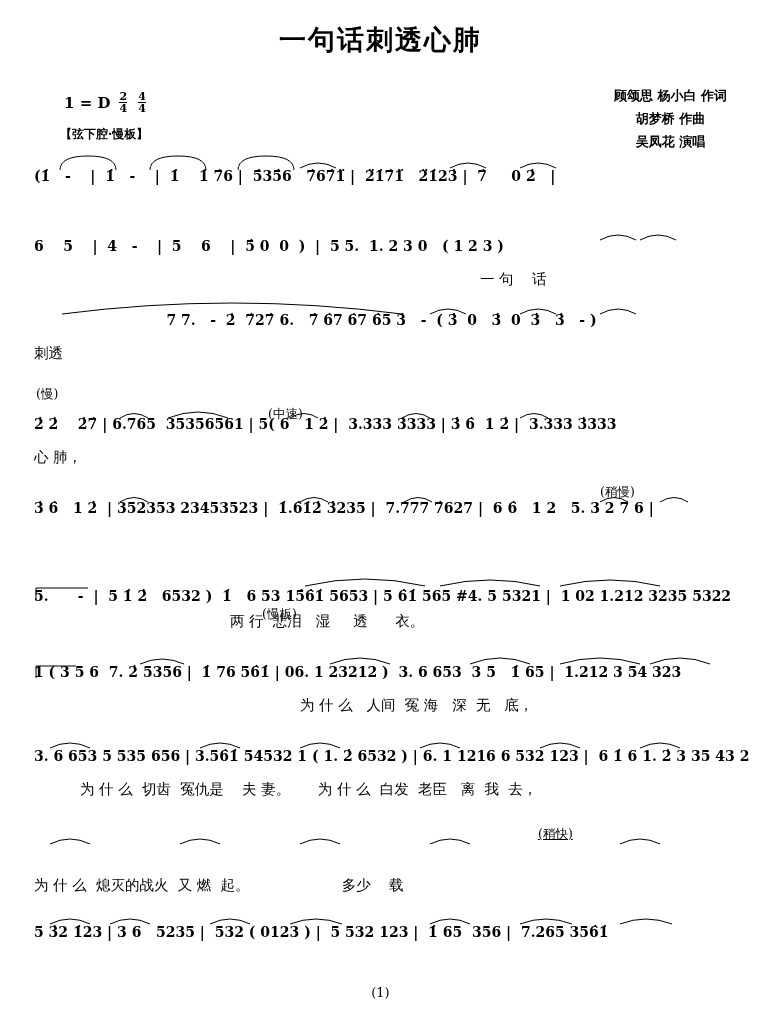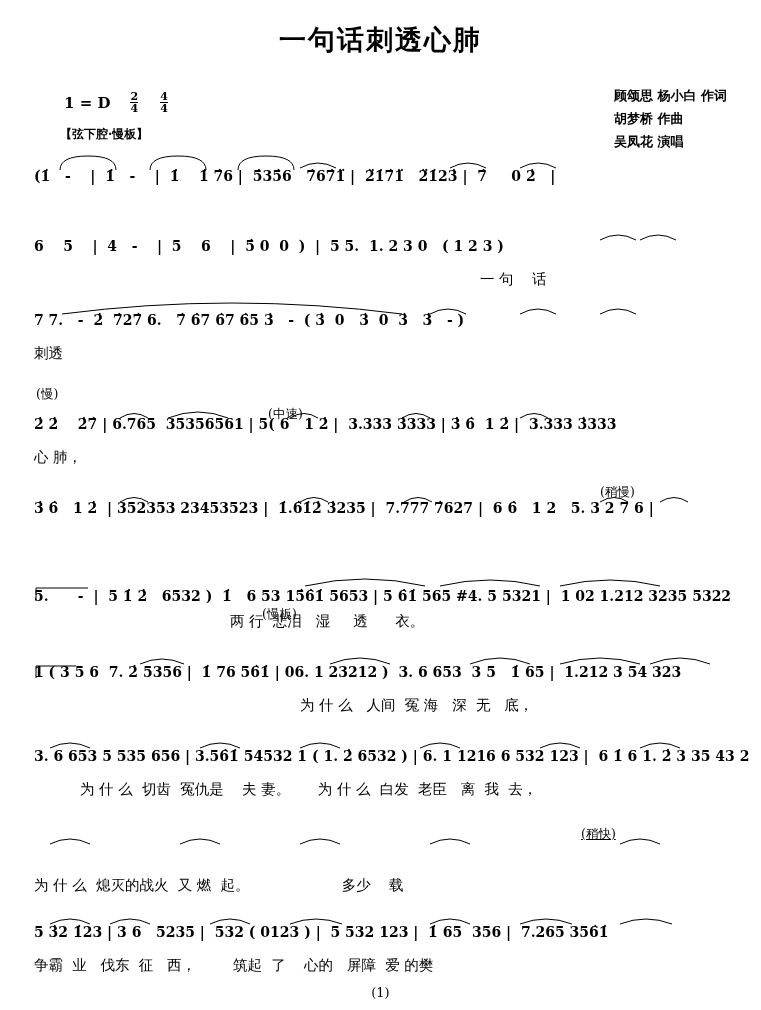--- a/index.html
+++ b/index.html
@@ -27,31 +27,31 @@
     font-family:"DejaVu Serif", serif;
     font-weight:bold;
     font-size:14px;
     letter-spacing:1px;
   }
   .credits{
     position:absolute;top:84px;right:34px;
     font-family:"DejaVu Serif", serif;
     font-size:13px;
     line-height:23px;
-    text-align:left;
+    text-align:center;
     font-weight:bold;
   }
   .credits div{white-space:nowrap;}
 
   .keysig{
     position:absolute;top:92px;left:64px;
     font-family:"DejaVu Serif", serif;
     font-size:15px;
     font-weight:bold;
-    display:flex;align-items:center;gap:18px;
+    display:flex;align-items:center;gap:7px;
   }
   .frac{
     display:inline-block;
     text-align:center;
     font-size:11px;
     line-height:10px;
     vertical-align:middle;
     margin:0 2px;
   }
   .frac .num{display:block;}
@@ -126,21 +126,21 @@
   </div>
 
   <div class="styletag">【弦下腔·慢板】</div>
 
   <div class="row" style="top:168px;">(1̇   -    |  1̇   -    |  1̇    1̇ 7̇6 |  5̇35̇6   7̇67̇1̈ |  2̈1̇7̇1̈   2̈1̇23̇ |  7̇     0 2̇   |</div>
   <div class="lyric" style="top:196px;"></div>
 
   <div class="row" style="top:238px;">6    5    |  4   -    |  5    6    |  5̇ 0  0  )  |  5 5.  1. 2 3 0   ( 1 2 3 )</div>
   <div class="lyric" style="top:270px;left:480px;width:260px;">一 句    话</div>
 
-  <div class="row" style="top:312px;">7 7.   -  2̇  7̇27̇ 6.   7̇ 6̇7 6̇7 6̇5 3̇   -  ( 3̇  0   3̇  0  3̇   3̇   - )</div>
+  <div class="row" style="top:312px;text-align:center;">7 7.   -  2̇  7̇27̇ 6.   7̇ 6̇7 6̇7 6̇5 3̇   -  ( 3̇  0   3̇  0  3̇   3̇   - )</div>
   <div class="lyric" style="top:344px;">刺透</div>
 
   <div class="marker" style="top:386px;left:36px;">(慢)</div>
   <div class="marker" style="top:406px;left:268px;">(中速)</div>
 
   <div class="row" style="top:416px;">2̇ 2̇    2̇7̇ | 6.765  35356561 | 5( 6   1 2̇ |  3.333 3̇333 | 3̇ 6̇  1 2̇ |  3.333 3̇333</div>
   <div class="lyric" style="top:448px;">心 肺，</div>
 
   <div class="marker" style="top:484px;left:600px;">(稍慢)</div>
   <div class="row" style="top:500px;">3̇ 6̇   1 2̇  | 352353 23453523 |  1̇.6̇1̇2̇ 3̇235 |  7.777 7̇627 |  6 6̇   1 2   5. 3 2 7 6 |</div>
@@ -148,25 +148,24 @@
   <div class="marker" style="top:568px;left:262px;margin-top:38px;">(慢板)</div>
   <div class="row" style="top:588px;">5.      -  |  5 1̇ 2̇   6532 )  1̇   6 53 15̇6̇1̇ 5653 | 5 6̇1̇ 565 #4. 5 5321 |  1 02 1.212 3235 5322</div>
   <div class="lyric" style="top:612px;left:230px;width:520px;">两 行  悲泪   湿     透      衣。</div>
 
   <div class="row" style="top:664px;">1 ( 3 5 6  7. 2̇ 5356 |  1̇ 76 56̇1̇ | 06. 1 23212 )  3. 6 653  3 5   1̇ 65 |  1.212 3 54 323</div>
   <div class="lyric" style="top:696px;left:300px;width:440px;">为 什 么   人间  冤 海   深  无   底，</div>
 
   <div class="row" style="top:748px;">3. 6 653 5 535 656 | 3.56̇1̇ 54532 1 ( 1. 2̇ 6532 ) | 6. 1 1216 6 532 123 |  6 1̇ 6 1. 2̇ 3 35 43 2</div>
   <div class="lyric" style="top:780px;margin-left:46px;">为 什 么  切齿  冤仇是    夫 妻。      为 什 么  白发  老臣   离  我  去，</div>
 
-  <div class="marker" style="top:826px;left:581px;text-decoration:underline;">(稍快)</div>
+  <div class="marker" style="top:826px;left:538px;text-decoration:underline;">(稍快)</div>
   <div class="lyric" style="top:876px;">为 什 么  熄灭的战火  又 燃  起。                    多少    载</div>
 
   <div class="row" style="top:924px;">5 3̇2 1̇23 | 3 6   5235 |  532 ( 0123 ) |  5 532 123 |  1̇ 65  356 |  7.265 356̇1̇</div>
-  <div class="lyric" style="top:956px;">争霸  业   伐东  征   西，        筑起  了    心的   屏障  爱 的樊</div>
 
   <div class="pagenum">(1)</div>
 
   <svg class="arcs" viewBox="0 0 761 1010">
     <g stroke="#000" fill="none" stroke-width="1">
       <path d="M60,170 q0,-14 28,-14 q28,0 28,14"></path>
       <path d="M150,170 q0,-14 28,-14 q28,0 28,14"></path>
       <path d="M238,170 q0,-14 28,-14 q28,0 28,14"></path>
       <path d="M300,168 q18,-10 36,0"></path>
       <path d="M450,168 q18,-10 36,0"></path>

